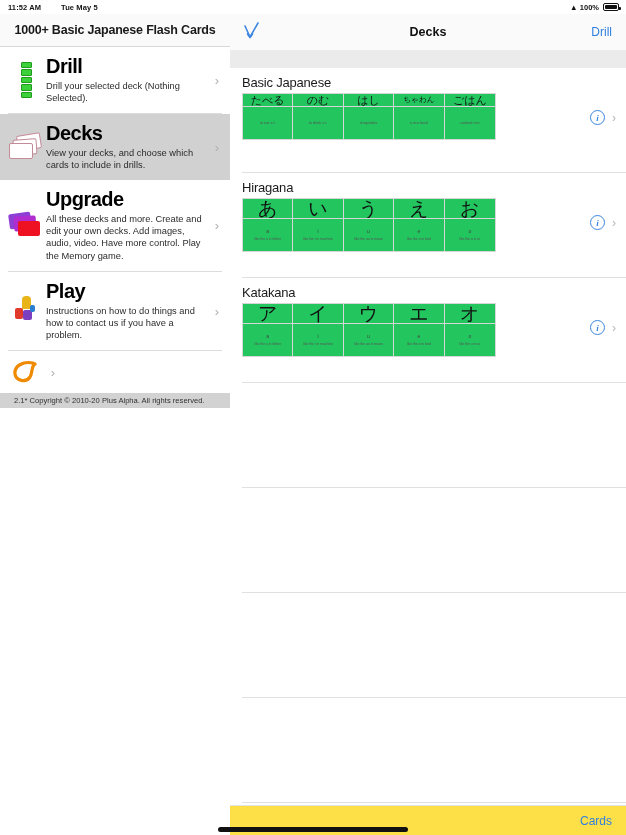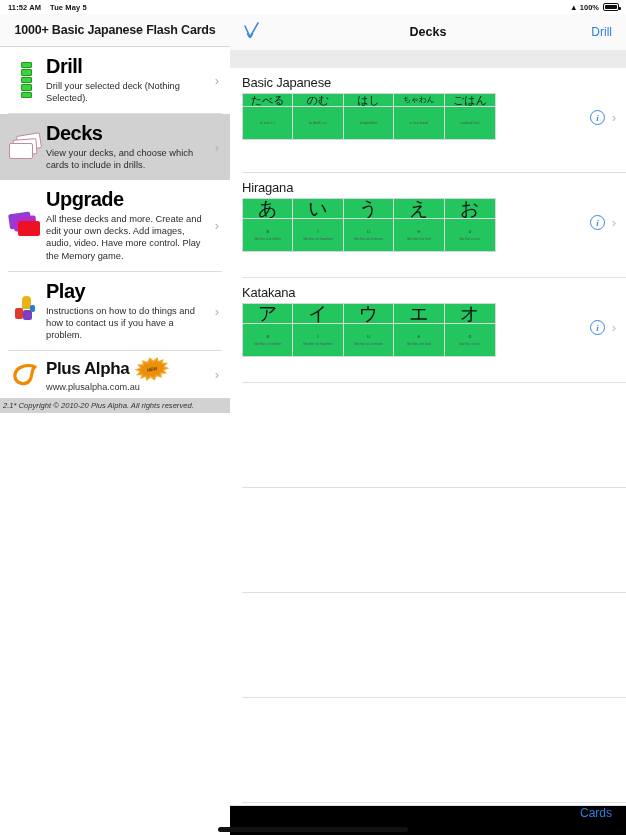--- a/index.html
+++ b/index.html
@@ -15,21 +15,21 @@
   #sidebar {
     width: 230px; height: 835px;
     background: #ffffff;
     position: relative;
     flex: 0 0 230px;
   }
   .statusbar {
     height: 14px; width: 230px;
     display: flex; align-items: center;
     font-size: 7.5px; font-weight: bold; color: #111;
-    padding-left: 8px; gap: 9px;
+    padding-left: 8px; gap: 20px;
     letter-spacing: 0.1px;
   }
   .sb-title {
     height: 32px; width: 230px;
     display: flex; align-items: center; justify-content: center;
     font-size: 12.5px; font-weight: bold; color: #1a1a1a;
     background: #fafafa;
     letter-spacing: -0.2px;
   }
   .sb-sep { height: 1px; background: #d8d8d8; width: 230px; }
@@ -60,22 +60,21 @@
   .menu-chev {
     flex: 0 0 14px; align-self: center;
     color: #b0b0b0; font-size: 13px; line-height: 1;
     text-align: center;
   }
   .mi-sep { height: 1px; background: #dcdcdc; margin-left: 8px; width: 214px; }
 
   .footer-bar {
     width: 230px; background: #d2d2d2;
     font-size: 7.6px; color: #303030;
-    padding: 3px 0 3px 3px;
-    font-style: italic;
+    padding: 3px 0 3px 14px;
   }
 
   
   .ico-drill { width: 11px; height: 36px; display: flex; flex-direction: column; gap: 1px; }
   .ico-drill i {
     display: block; width: 11px; height: 7px; background: #3ad13a;
     border: 1px solid #1f9a1f; border-radius: 1px;
   }
   .ico-decks { width: 34px; height: 26px; position: relative; }
   .ico-decks i {
@@ -180,23 +179,23 @@
     font-size: 9px; font-style: italic; font-weight: bold;
     display: flex; align-items: center; justify-content: center;
     font-family: "Liberation Serif", serif;
   }
   .row-chev { color: #b6b6b6; font-size: 12px; line-height: 1; }
 
   .row-sep { height: 1px; background: #e0e0e0; margin-left: 12px; }
   .empty-row { height: 104px; }
 
   .toolbar {
-    height: 30px; width: 100%; background: #000000;
+    height: 30px; width: 100%; background: #fde047;
     border-top: 1px solid #e2e2e2;
-    display: flex; align-items: flex-start; justify-content: flex-end;
+    display: flex; align-items: center; justify-content: flex-end;
     padding-right: 14px; flex: 0 0 30px;
   }
   .toolbar-btn { font-size: 12px; color: #2f7fe0; }
 
   .home-ind {
     position: absolute; bottom: 3px; left: 50%; transform: translateX(-50%);
     width: 190px; height: 5px; background: #111; border-radius: 3px;
   }
 </style>
 </head>
@@ -278,31 +277,20 @@
       </div>
       <div class="menu-chev">›</div>
     </div>
     <div class="mi-sep"></div>
 
     <div class="menu-item" style="min-height:40px;padding-top:6px;padding-bottom:6px;">
       <div class="menu-icon ico-pa">
         <svg width="30" height="24" viewBox="0 0 30 24" aria-hidden="true">
           <path d="M22 3 C12 1 3 6 4 14 C5 21 15 23 19 17 C22 12 20 6 24 4" fill="none" stroke="#f08a00" stroke-width="3.2" stroke-linecap="round"></path>
         </svg>
-      </div>
-      <div class="menu-text">
-        <div class="pa-row">
-          <span class="pa-name">Plus Alpha</span>
-          <span class="burst">
-            <span class="star"></span>
-              <span class="star2"></span>
-            <span>NEW</span>
-          </span>
-        </div>
-        <div class="pa-url">www.plusalpha.com.au</div>
       </div>
       <div class="menu-chev">›</div>
     </div>
 
     <div class="footer-bar">2.1* Copyright © 2010-20 Plus Alpha. All rights reserved.</div>
   </div>
 
   <div id="detail">
 
     <div class="d-status">

